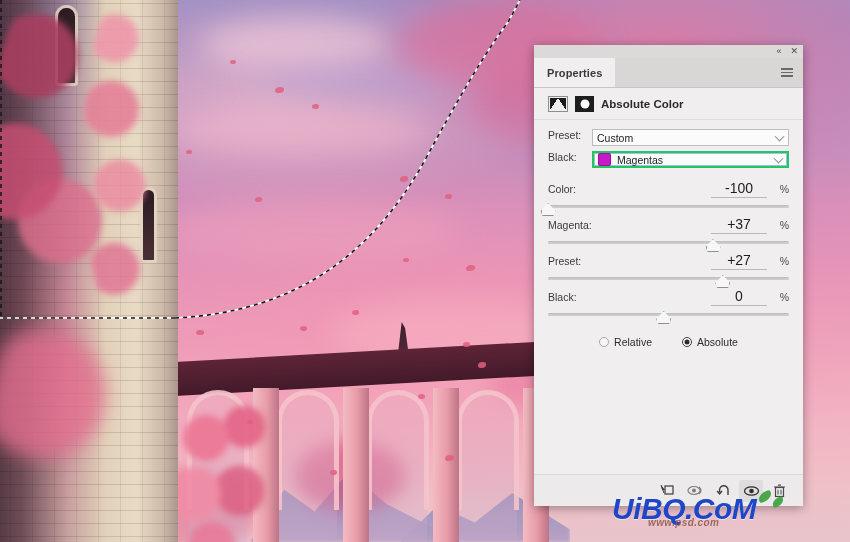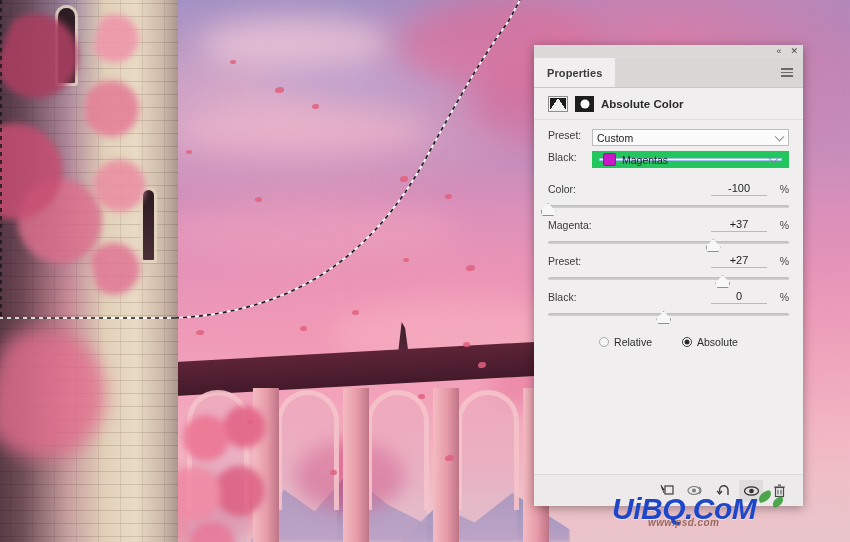--- a/index.html
+++ b/index.html
@@ -145,36 +145,36 @@
   .adjtitle { font-weight:bold; font-size:11.5px; color:#2b2b2b; }
 
   .body { padding:9px 14px 0 14px; }
   .row { display:flex; align-items:flex-start; height:21px; margin-bottom:1px; }
   .lbl { width:44px; font-size:10.5px; color:#3a3a3a; }
   .select {
     flex:1; height:17px; background:#fbfbfb; border:1px solid #bdbdbd;
     display:flex; align-items:center; padding:0 4px; font-size:10.5px; color:#222;
     position:relative;
   }
-  .select.focus { border:7px solid #22c55e; box-shadow:0 0 0 1px #9fc0ea inset; }
+  .select.focus { border:2px solid #22c55e; box-shadow:0 0 0 1px #9fc0ea inset; }
   .swatch {
     width:13px; height:13px; margin-right:6px; border-radius:2px;
     border:1px solid rgba(0,0,0,.25);
   }
   .chev {
     position:absolute; right:5px; top:50%; width:7px; height:7px;
     border-right:1.4px solid #8a8a8a; border-bottom:1.4px solid #8a8a8a;
     transform:translateY(-70%) rotate(45deg);
   }
 
   .slider-block { margin-top:9px; }
   .slider-head { display:flex; align-items:center; height:16px; }
   .s-name { flex:1; font-size:10.5px; color:#3a3a3a; }
   .s-val {
-    width:56px; text-align:center; font-size:11px; color:#1d1d1d;
+    width:56px; text-align:center; font-size:14px; color:#1d1d1d;
     border-bottom:1px solid #b9b9b9; padding-bottom:1px;
   }
   .s-pct { width:22px; text-align:right; font-size:10.5px; color:#4a4a4a; }
   .track {
     position:relative; height:3px; margin-top:8px; margin-right:0;
     background:linear-gradient(180deg,#bdbdbd,#d2d2d2); border-radius:2px;
   }
   .thumb {
     position:absolute; top:-2px; width:15px; height:13px; margin-left:-7.5px;
     background:#f7f7f7; border:1px solid #8f8f8f;

